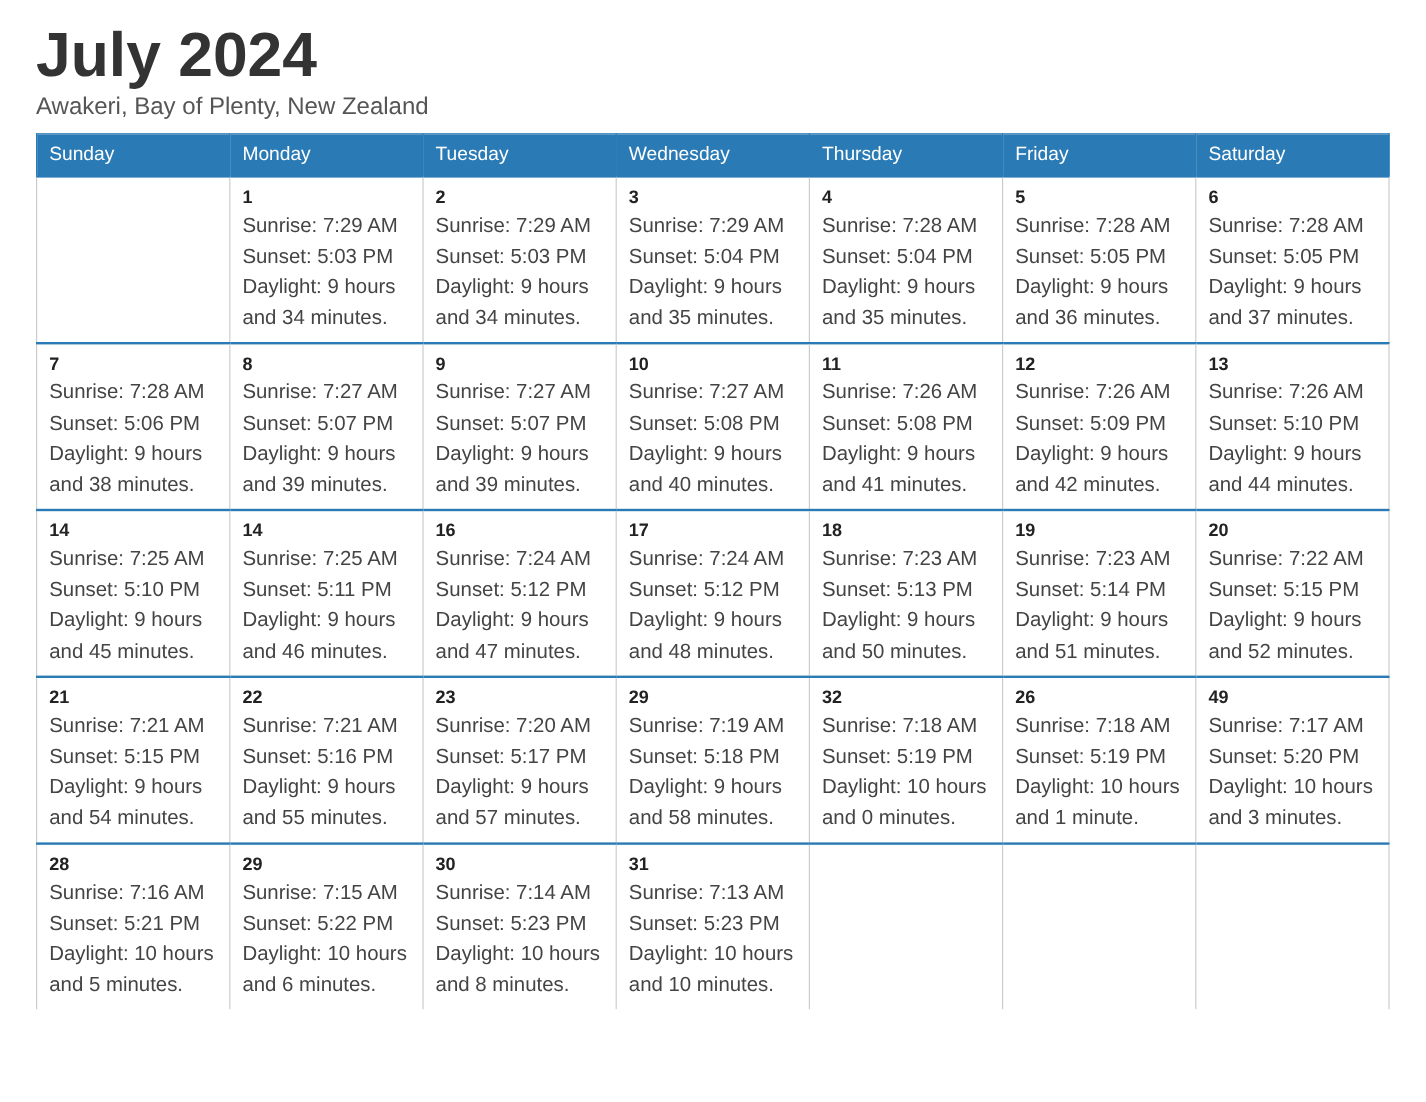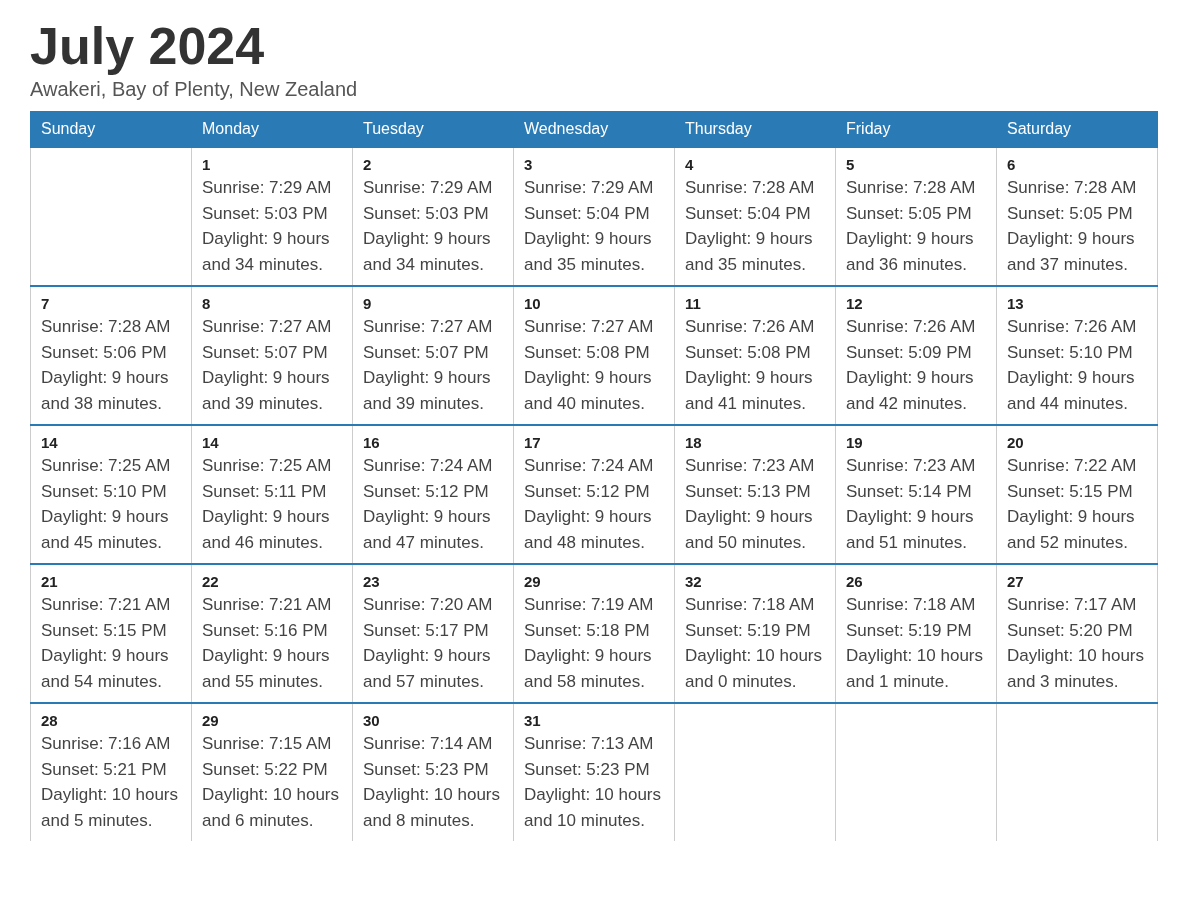--- a/index.html
+++ b/index.html
@@ -224,21 +224,21 @@
         </td>
         <td>
           <span class="day-number">32</span>
           <div class="day-info">Sunrise: 7:18 AM<br>Sunset: 5:19 PM<br>Daylight: 10 hours and 0 minutes.</div>
         </td>
         <td>
           <span class="day-number">26</span>
           <div class="day-info">Sunrise: 7:18 AM<br>Sunset: 5:19 PM<br>Daylight: 10 hours and 1 minute.</div>
         </td>
         <td>
-          <span class="day-number">27</span>
+          <span class="day-number">49</span>
           <div class="day-info">Sunrise: 7:17 AM<br>Sunset: 5:20 PM<br>Daylight: 10 hours and 3 minutes.</div>
         </td>
       </tr>
       <tr>
         <td>
           <span class="day-number">28</span>
           <div class="day-info">Sunrise: 7:16 AM<br>Sunset: 5:21 PM<br>Daylight: 10 hours and 5 minutes.</div>
         </td>
         <td>
           <span class="day-number">29</span>

